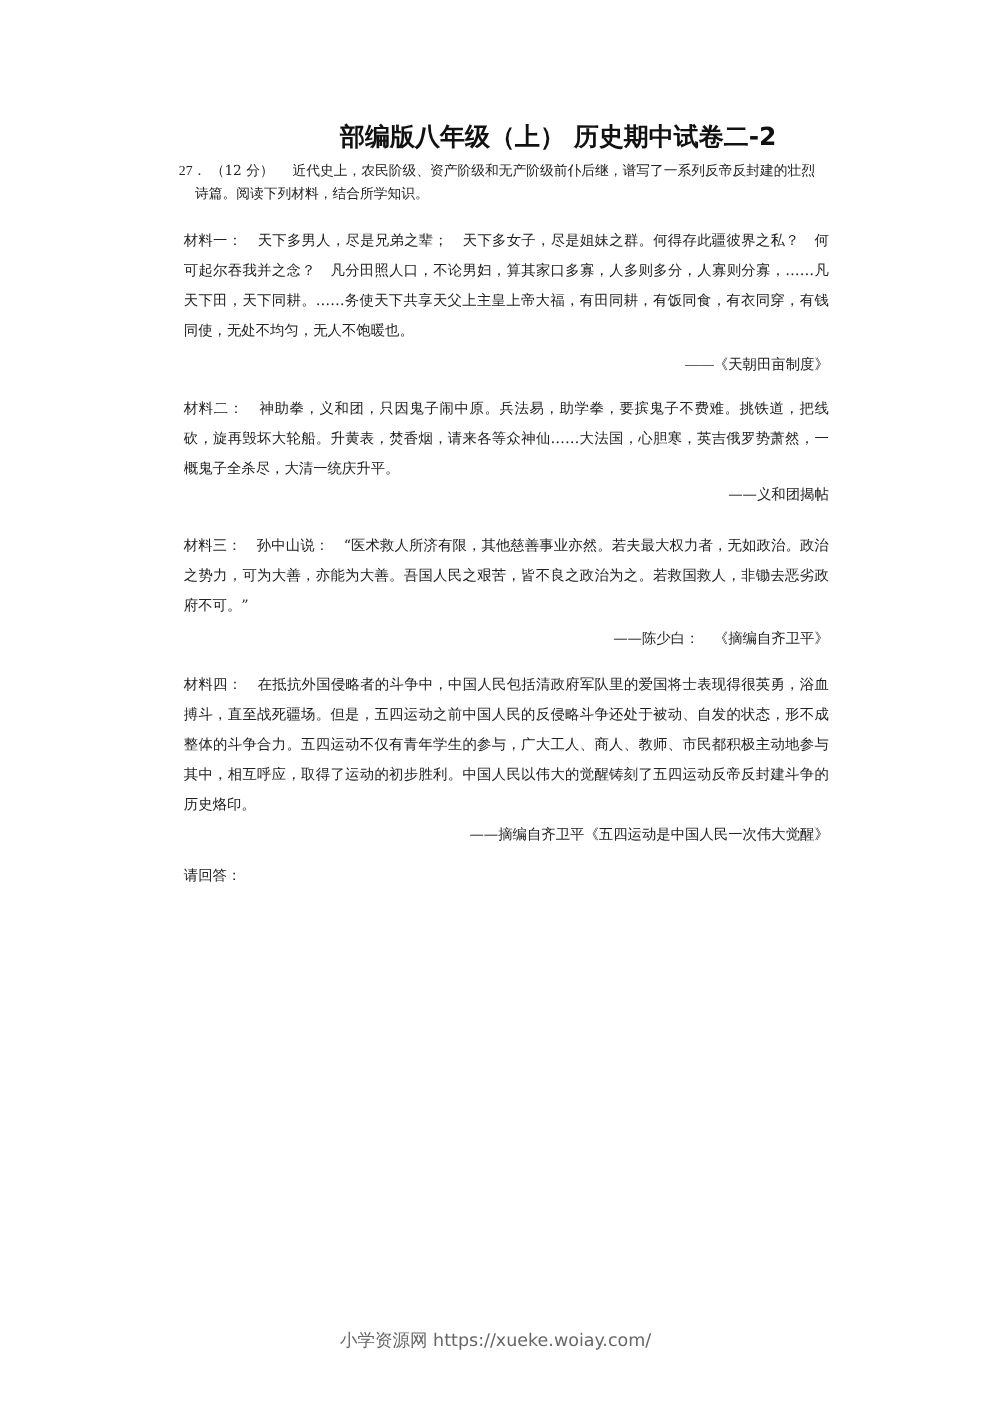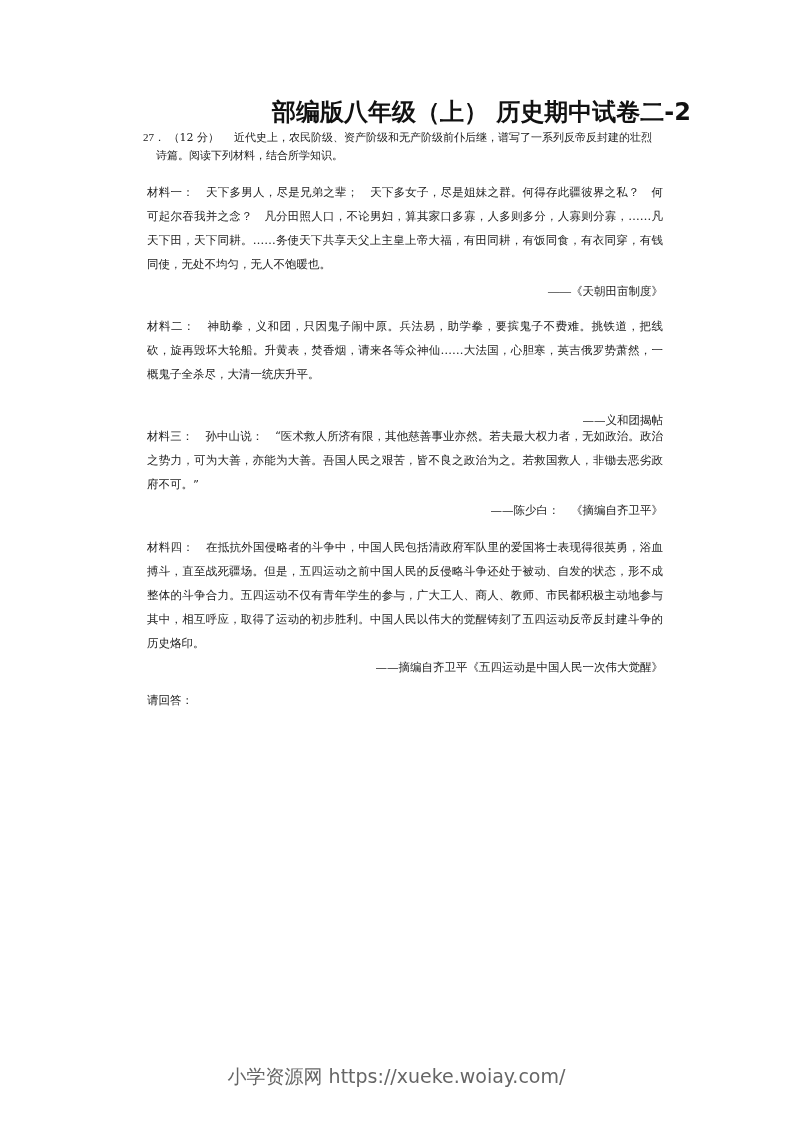--- a/index.html
+++ b/index.html
@@ -4,42 +4,42 @@
   <style>
     html, body { margin: 0; padding: 0; background: #ffffff; }
     body {
       width: 793px; height: 1122px; position: relative; overflow: hidden;
       font-family: "DejaVu Serif", "Liberation Serif", serif;
       color: #222;
     }
     .title {
       position: absolute; left: 272px; top: 96px;
       font-family: "DejaVu Sans", "Liberation Sans", sans-serif;
-      font-weight: bold; font-size: 24px; color: #111; letter-spacing: 0px;
+      font-weight: bold; font-size: 20px; color: #111; letter-spacing: 0px;
       white-space: nowrap;
     }
     .q-intro {
       position: absolute; left: 143px; top: 128px; width: 530px;
       font-size: 11px; line-height: 18px;
     }
     .q-intro .num { font-family: "Liberation Serif", serif; }
     .q-intro .cont { padding-left: 13px; display: block; }
     .material {
       position: absolute; left: 147px; width: 516px;
       font-size: 11.5px; line-height: 24px; text-align: justify;
     }
     .source {
       position: absolute; right: 130px;
       font-size: 11.5px; white-space: nowrap;
     }
     .label-gap { display: inline-block; width: 12px; }
     .footer {
       position: absolute; left: 0; right: 0; top: 1064px; text-align: center;
       font-family: "DejaVu Sans", "Liberation Sans", sans-serif;
-      font-size: 19px; color: #666;
+      font-size: 14px; color: #666;
     }
   </style>
 </head>
 <body>
 
 <div class="title">部编版八年级（上） 历史期中试卷二-2</div>
 
 <div class="q-intro">
   <span class="num">27．</span>
   <span>（12 分）</span>
@@ -49,21 +49,21 @@
 </div>
 
 <div class="material" style="top:180px;">
   <span>材料一：</span><span class="label-gap"></span><span>天下多男人，尽是兄弟之辈；　天下多女子，尽是姐妹之群。何得存此疆彼界之私？　何可起尔吞我并之念？　凡分田照人口，不论男妇，算其家口多寡，人多则多分，人寡则分寡，……凡天下田，天下同耕。……务使天下共享天父上主皇上帝大福，有田同耕，有饭同食，有衣同穿，有钱同使，无处不均匀，无人不饱暖也。</span>
 </div>
 <div class="source" style="top:284px;font-family:Liberation Serif, serif;">——《天朝田亩制度》</div>
 
 <div class="material" style="top:314px;">
   <span>材料二：</span><span class="label-gap"></span><span>神助拳，义和团，只因鬼子闹中原。兵法易，助学拳，要摈鬼子不费难。挑铁道，把线砍，旋再毁坏大轮船。升黄表，焚香烟，请来各等众神仙……大法国，心胆寒，英吉俄罗势萧然，一概鬼子全杀尽，大清一统庆升平。</span>
 </div>
-<div class="source" style="top:413px;">——义和团揭帖</div>
+<div class="source" style="top:388px;">——义和团揭帖</div>
 
 <div class="material" style="top:424px;">
   <span>材料三：</span><span class="label-gap"></span><span>孙中山说：　“医术救人所济有限，其他慈善事业亦然。若夫最大权力者，无如政治。政治之势力，可为大善，亦能为大善。吾国人民之艰苦，皆不良之政治为之。若救国救人，非锄去恶劣政府不可。”</span>
 </div>
 <div class="source" style="top:503px;">——陈少白：　《摘编自齐卫平》</div>
 
 <div class="material" style="top:535px;">
   <span>材料四：</span><span class="label-gap"></span><span>在抵抗外国侵略者的斗争中，中国人民包括清政府军队里的爱国将士表现得很英勇，浴血搏斗，直至战死疆场。但是，五四运动之前中国人民的反侵略斗争还处于被动、自发的状态，形不成整体的斗争合力。五四运动不仅有青年学生的参与，广大工人、商人、教师、市民都积极主动地参与其中，相互呼应，取得了运动的初步胜利。中国人民以伟大的觉醒铸刻了五四运动反帝反封建斗争的历史烙印。</span>
 </div>
 <div class="source" style="top:660px;">——摘编自齐卫平《五四运动是中国人民一次伟大觉醒》</div>

